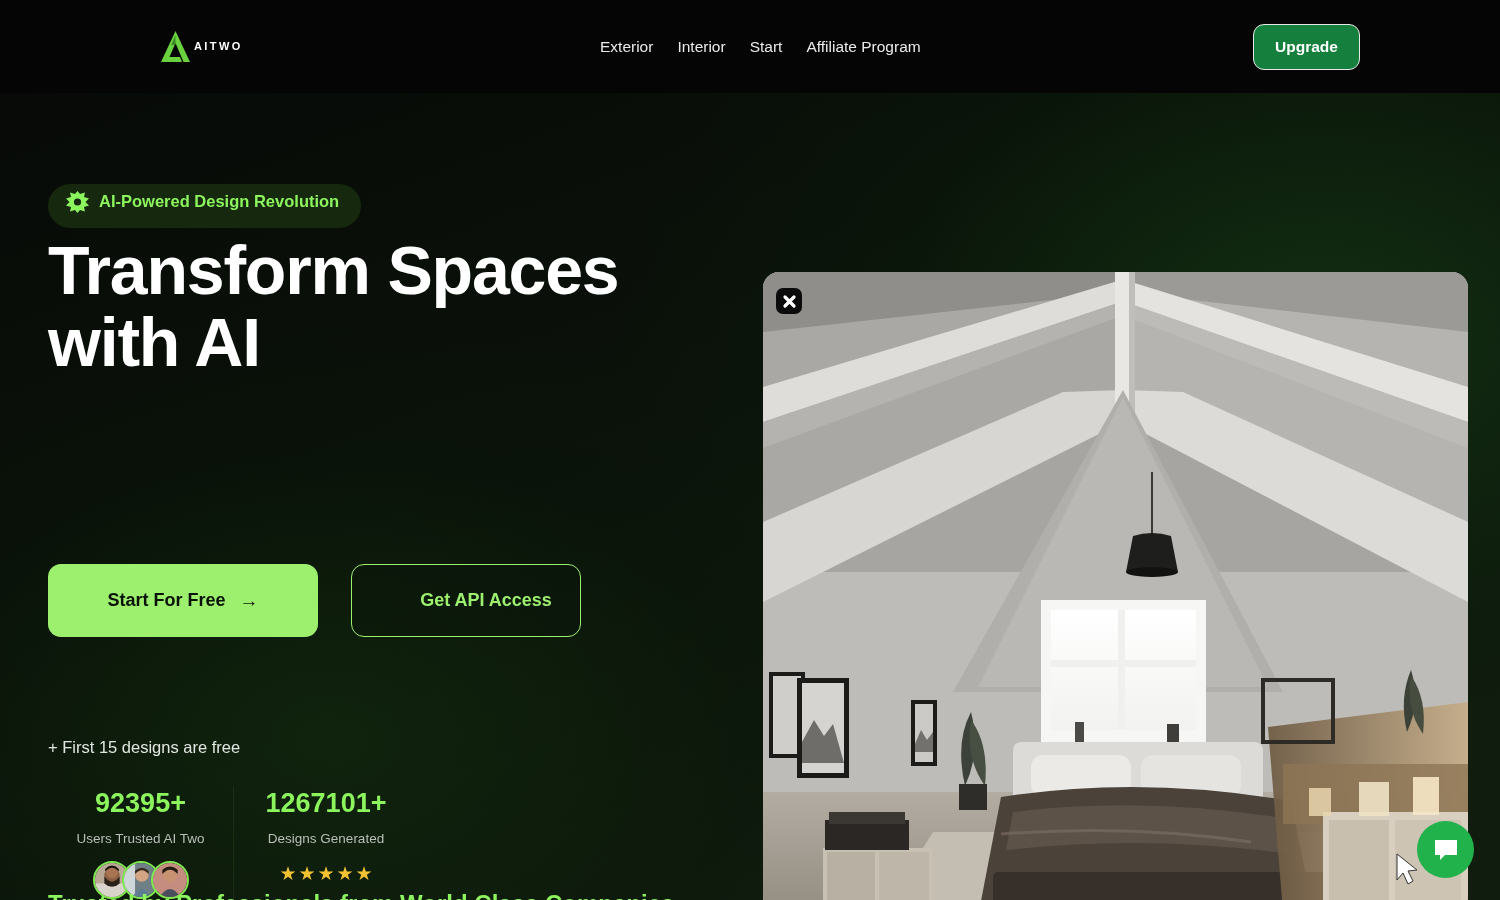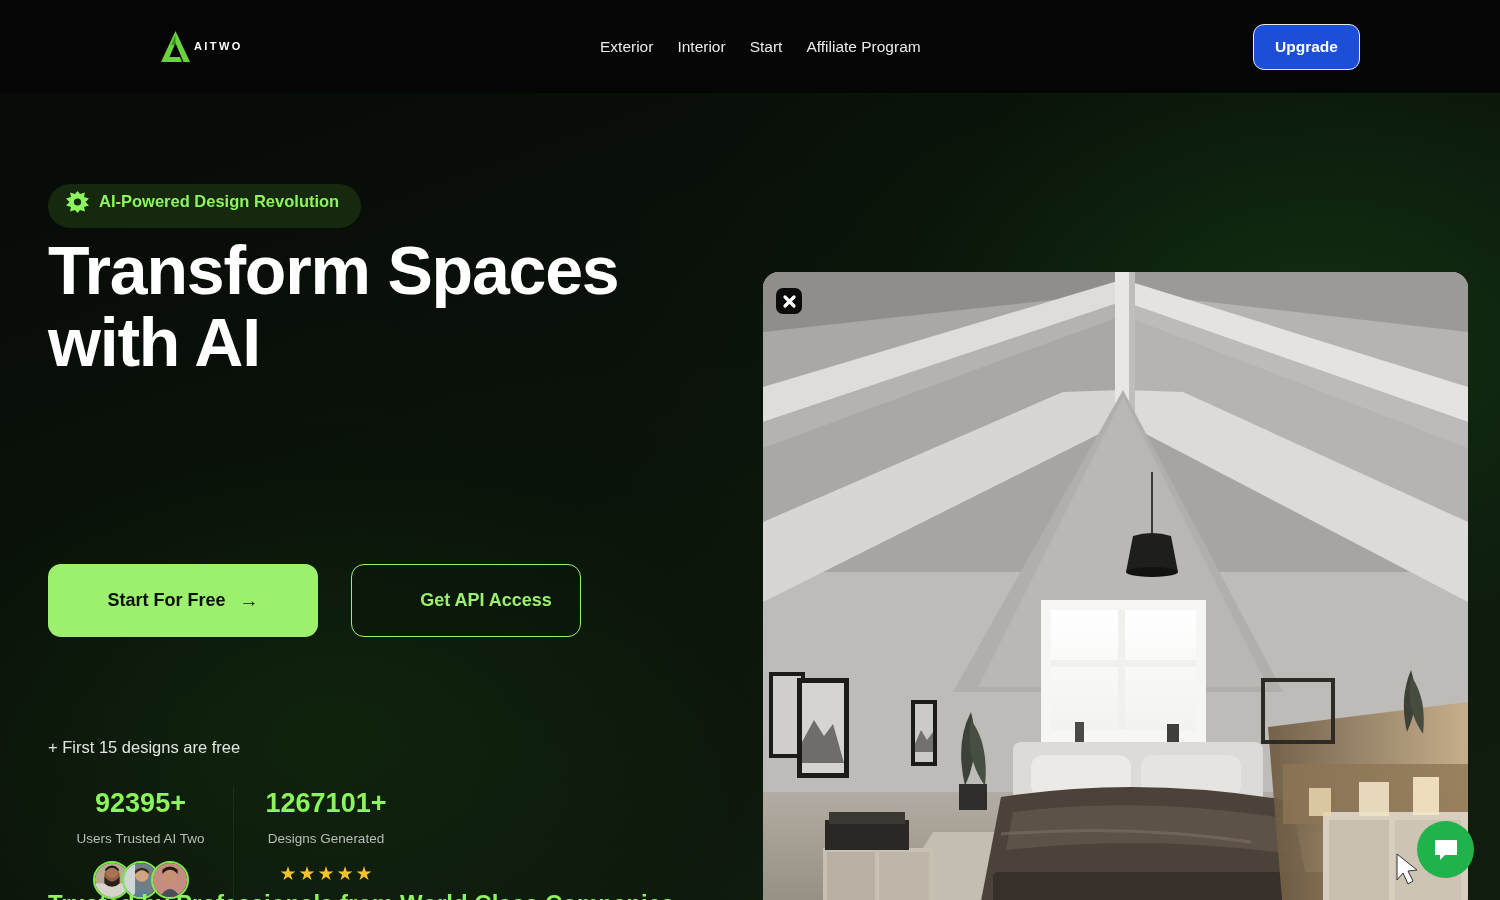--- a/index.html
+++ b/index.html
@@ -54,21 +54,21 @@
     white-space:nowrap;
     line-height:22px;
   }
   .nav a:first-child { padding-left:0; }
 
   .upgrade-btn {
     position:absolute; right:140px; top:24px;
     width:107px; height:46px;
     border:1.6px solid #e8e8e8;
     border-radius:11px;
-    background:#1d4ed8;
+    background:#15803d;
     color:#ffffff;
     font-size:15.5px;
     font-weight:bold;
     cursor:pointer;
     display:flex; align-items:center; justify-content:center;text-align:right;
   }
 
   
   .bg {
     position:absolute; top:93px; left:0;

